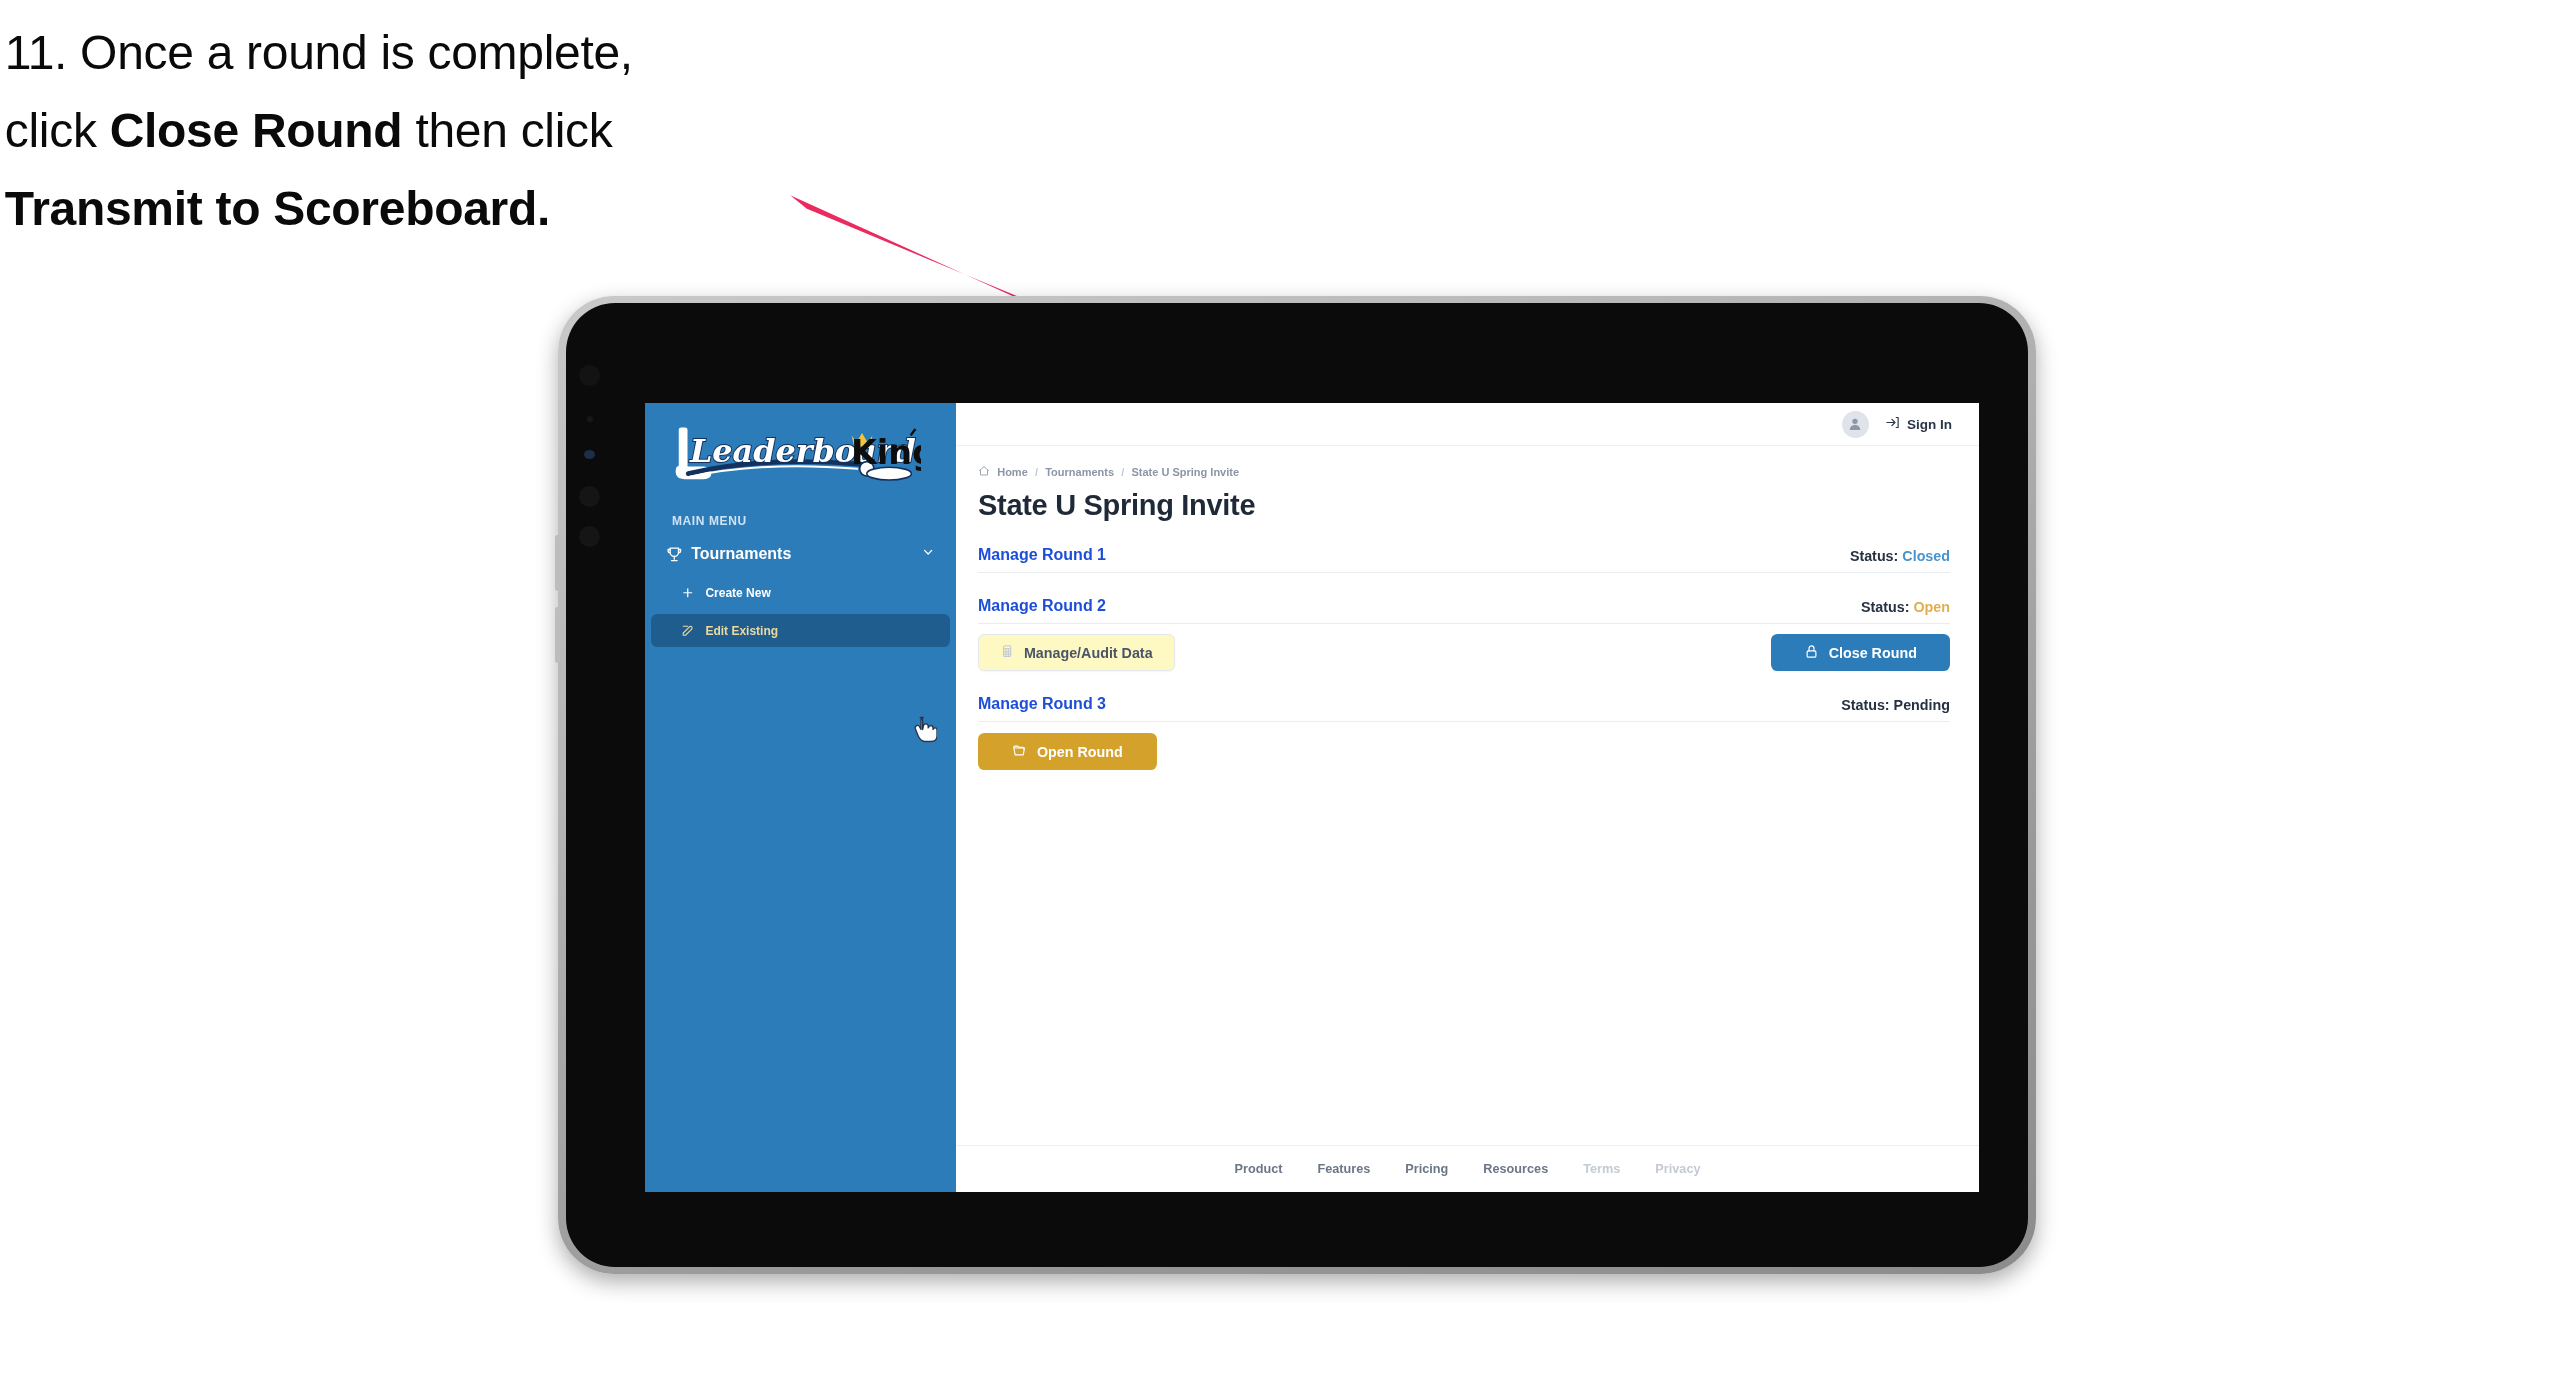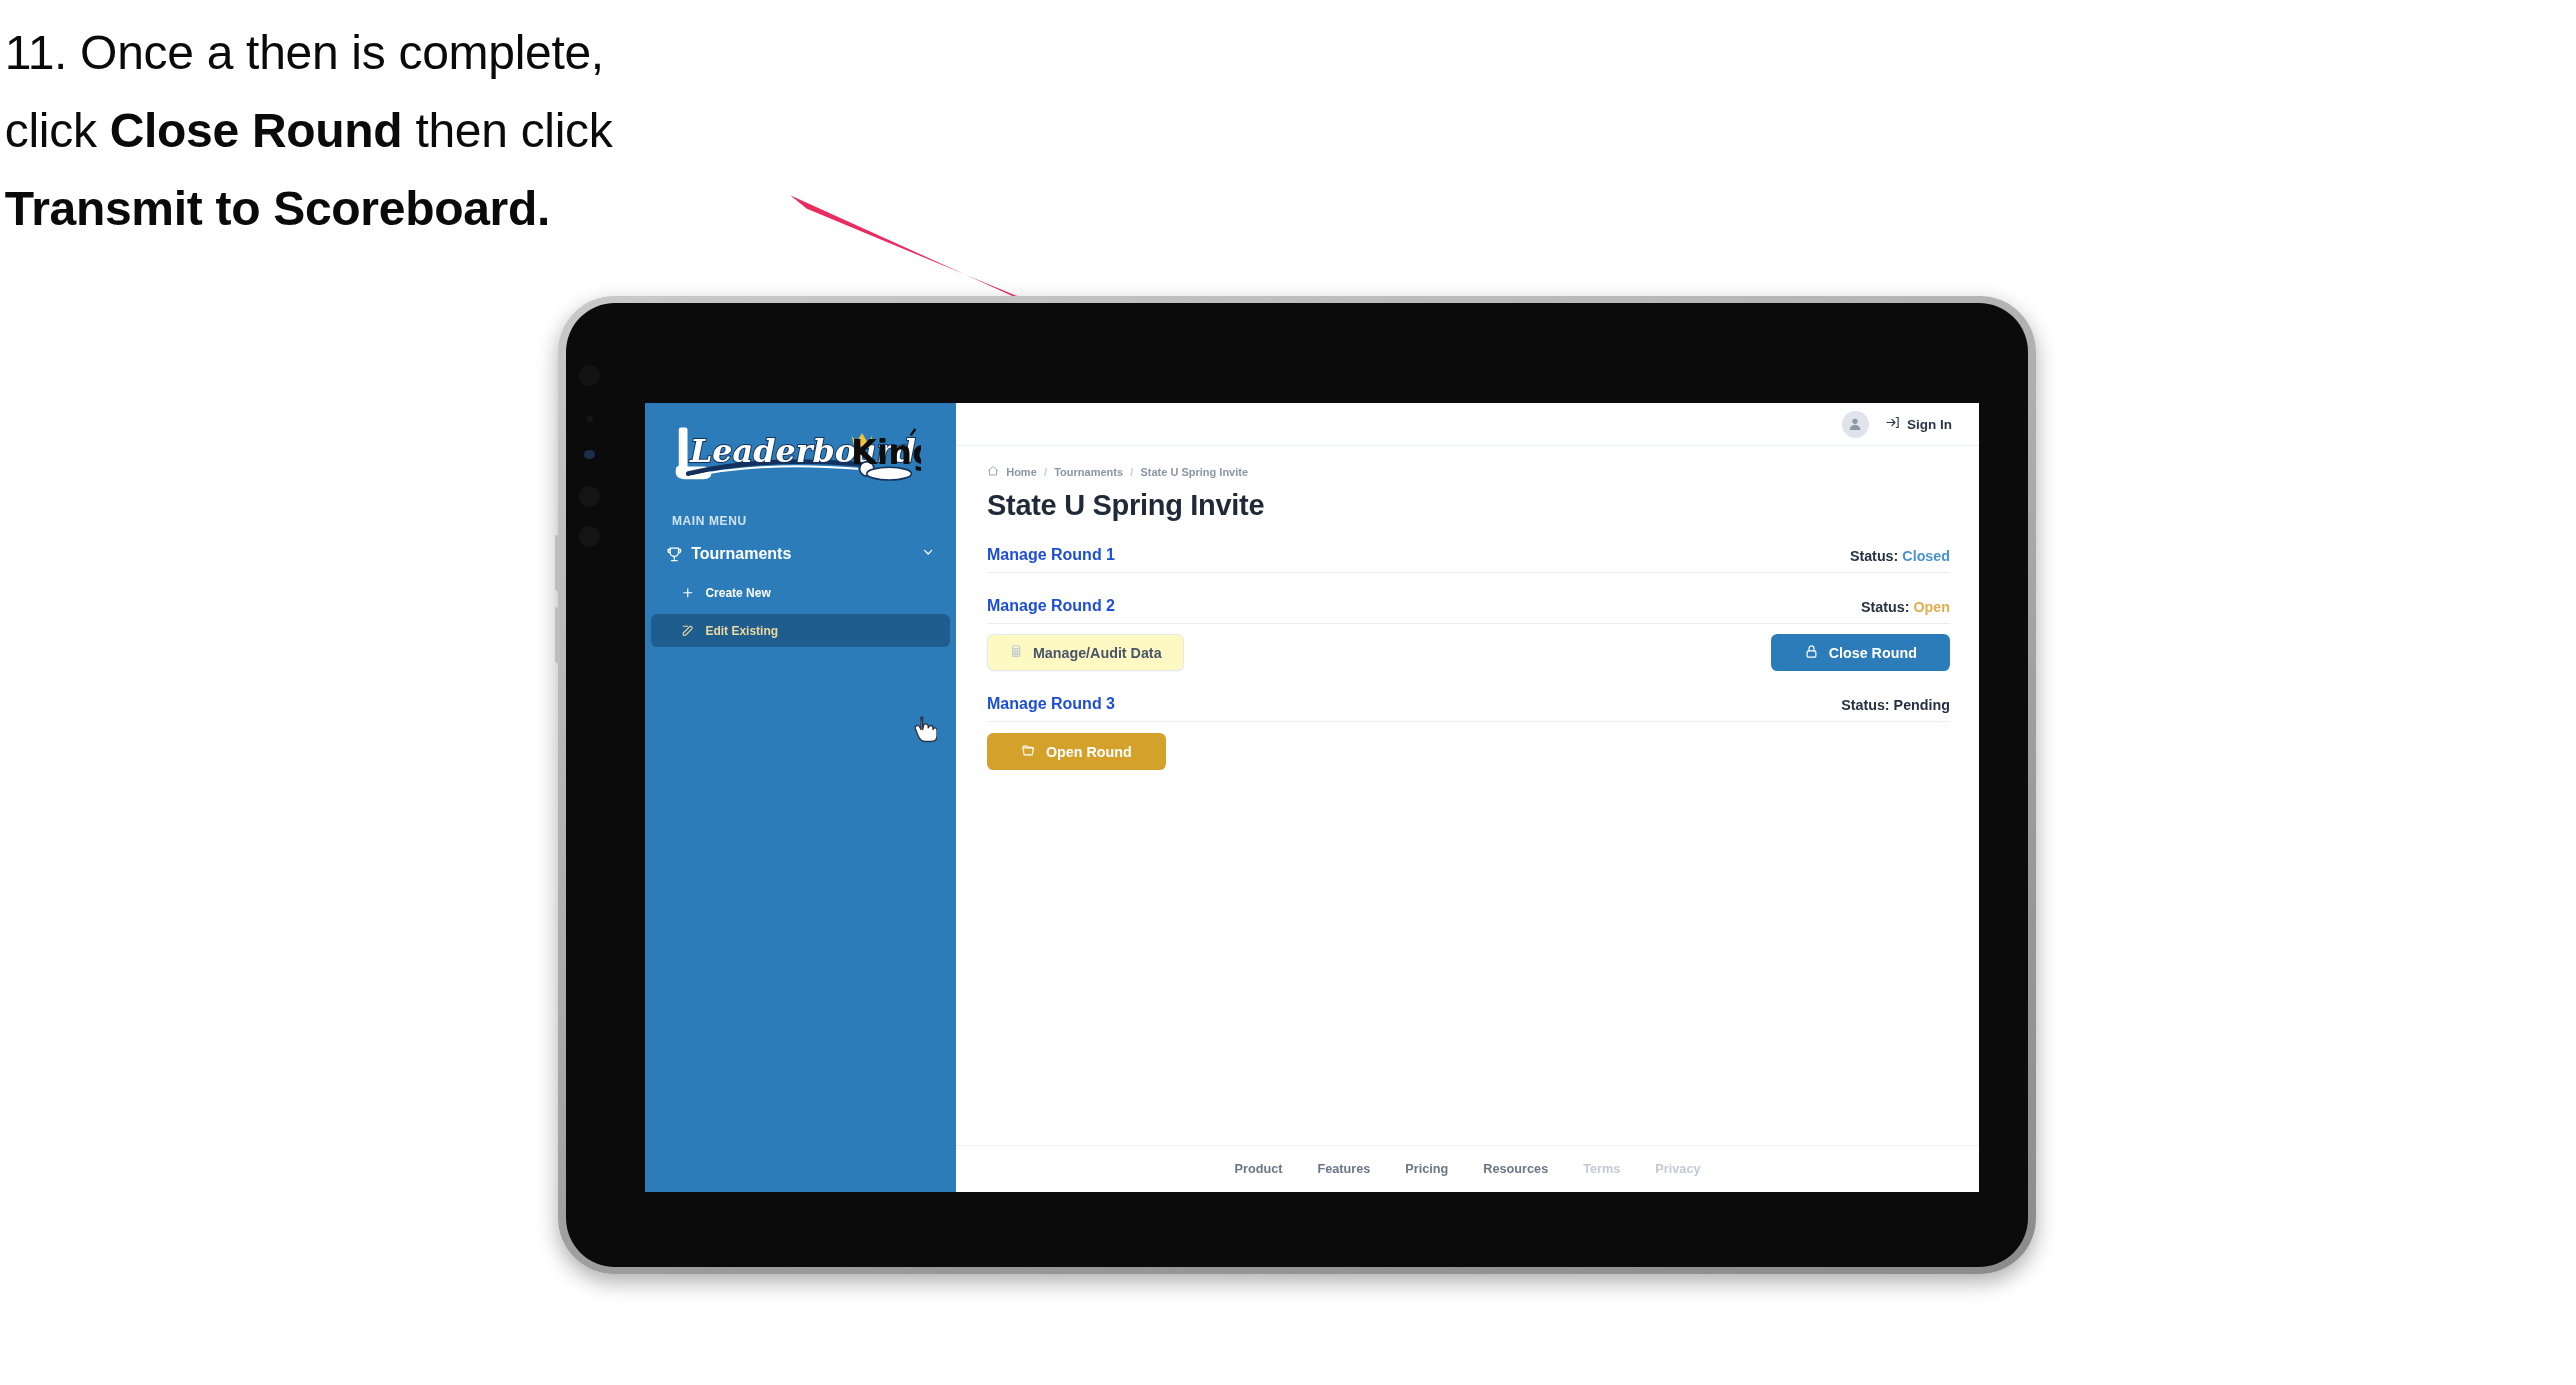--- a/index.html
+++ b/index.html
@@ -87,21 +87,21 @@
   #topbar{
     height:43px;display:flex;align-items:center;justify-content:flex-end;
     padding-right:27px;border-bottom:0.8px solid #eceff3;box-sizing:border-box;
   }
   #avatar{
     width:27px;height:27px;border-radius:50%;background:#dfe3ea;
     display:flex;align-items:center;justify-content:center;margin-right:16px;
   }
   #signin{display:flex;align-items:center;gap:7.2px;font-size:13.5px;font-weight:bold;color:#2b3648;}
 
-  #content{padding:19px 29px 0 31px;flex:1;}
+  #content{padding:19px 29px 0 22px;flex:1;}
   #crumb{display:flex;align-items:center;gap:7.2px;font-size:11px;color:#9aa3b1;font-weight:bold;}
   #crumb .sep{color:#c3cad4;}
   #crumb .c-item{color:#8b95a5;}
   #page-title{
     margin-top:9.6px;font-size:29px;font-weight:bold;color:#1f2937;
     letter-spacing:-0.3px;
   }
 
   .round{margin-top:24px;}
   .round-head{display:flex;align-items:flex-end;justify-content:space-between;padding-bottom:8px;}
@@ -133,21 +133,21 @@
     font-size:12.7px;font-weight:bold;
   }
   #footer .lnk{color:#6b7687;}
   #footer .lnk.dim{color:#c3cad4;}
 </style>
 </head>
 <body>
 
 <div id="caption">
   <span>11.</span>
-  <span>Once a then is complete,</span><br>
+  <span>Once a round is complete,</span><br>
   <span>click </span><span class="b">Close Round</span><span> then click</span><br>
   <span class="b">Transmit to Scoreboard.</span>
 </div>
 
 <svg id="arrow-svg" viewBox="0 0 3234 1740">
   <g fill="#ea2b5f">
     <polygon points="992,245 1013,262 2065,700 2043,722"></polygon>
     <polygon points="2110,709 1988,672 2039,636 2032,736"></polygon>
   </g>
 </svg>

